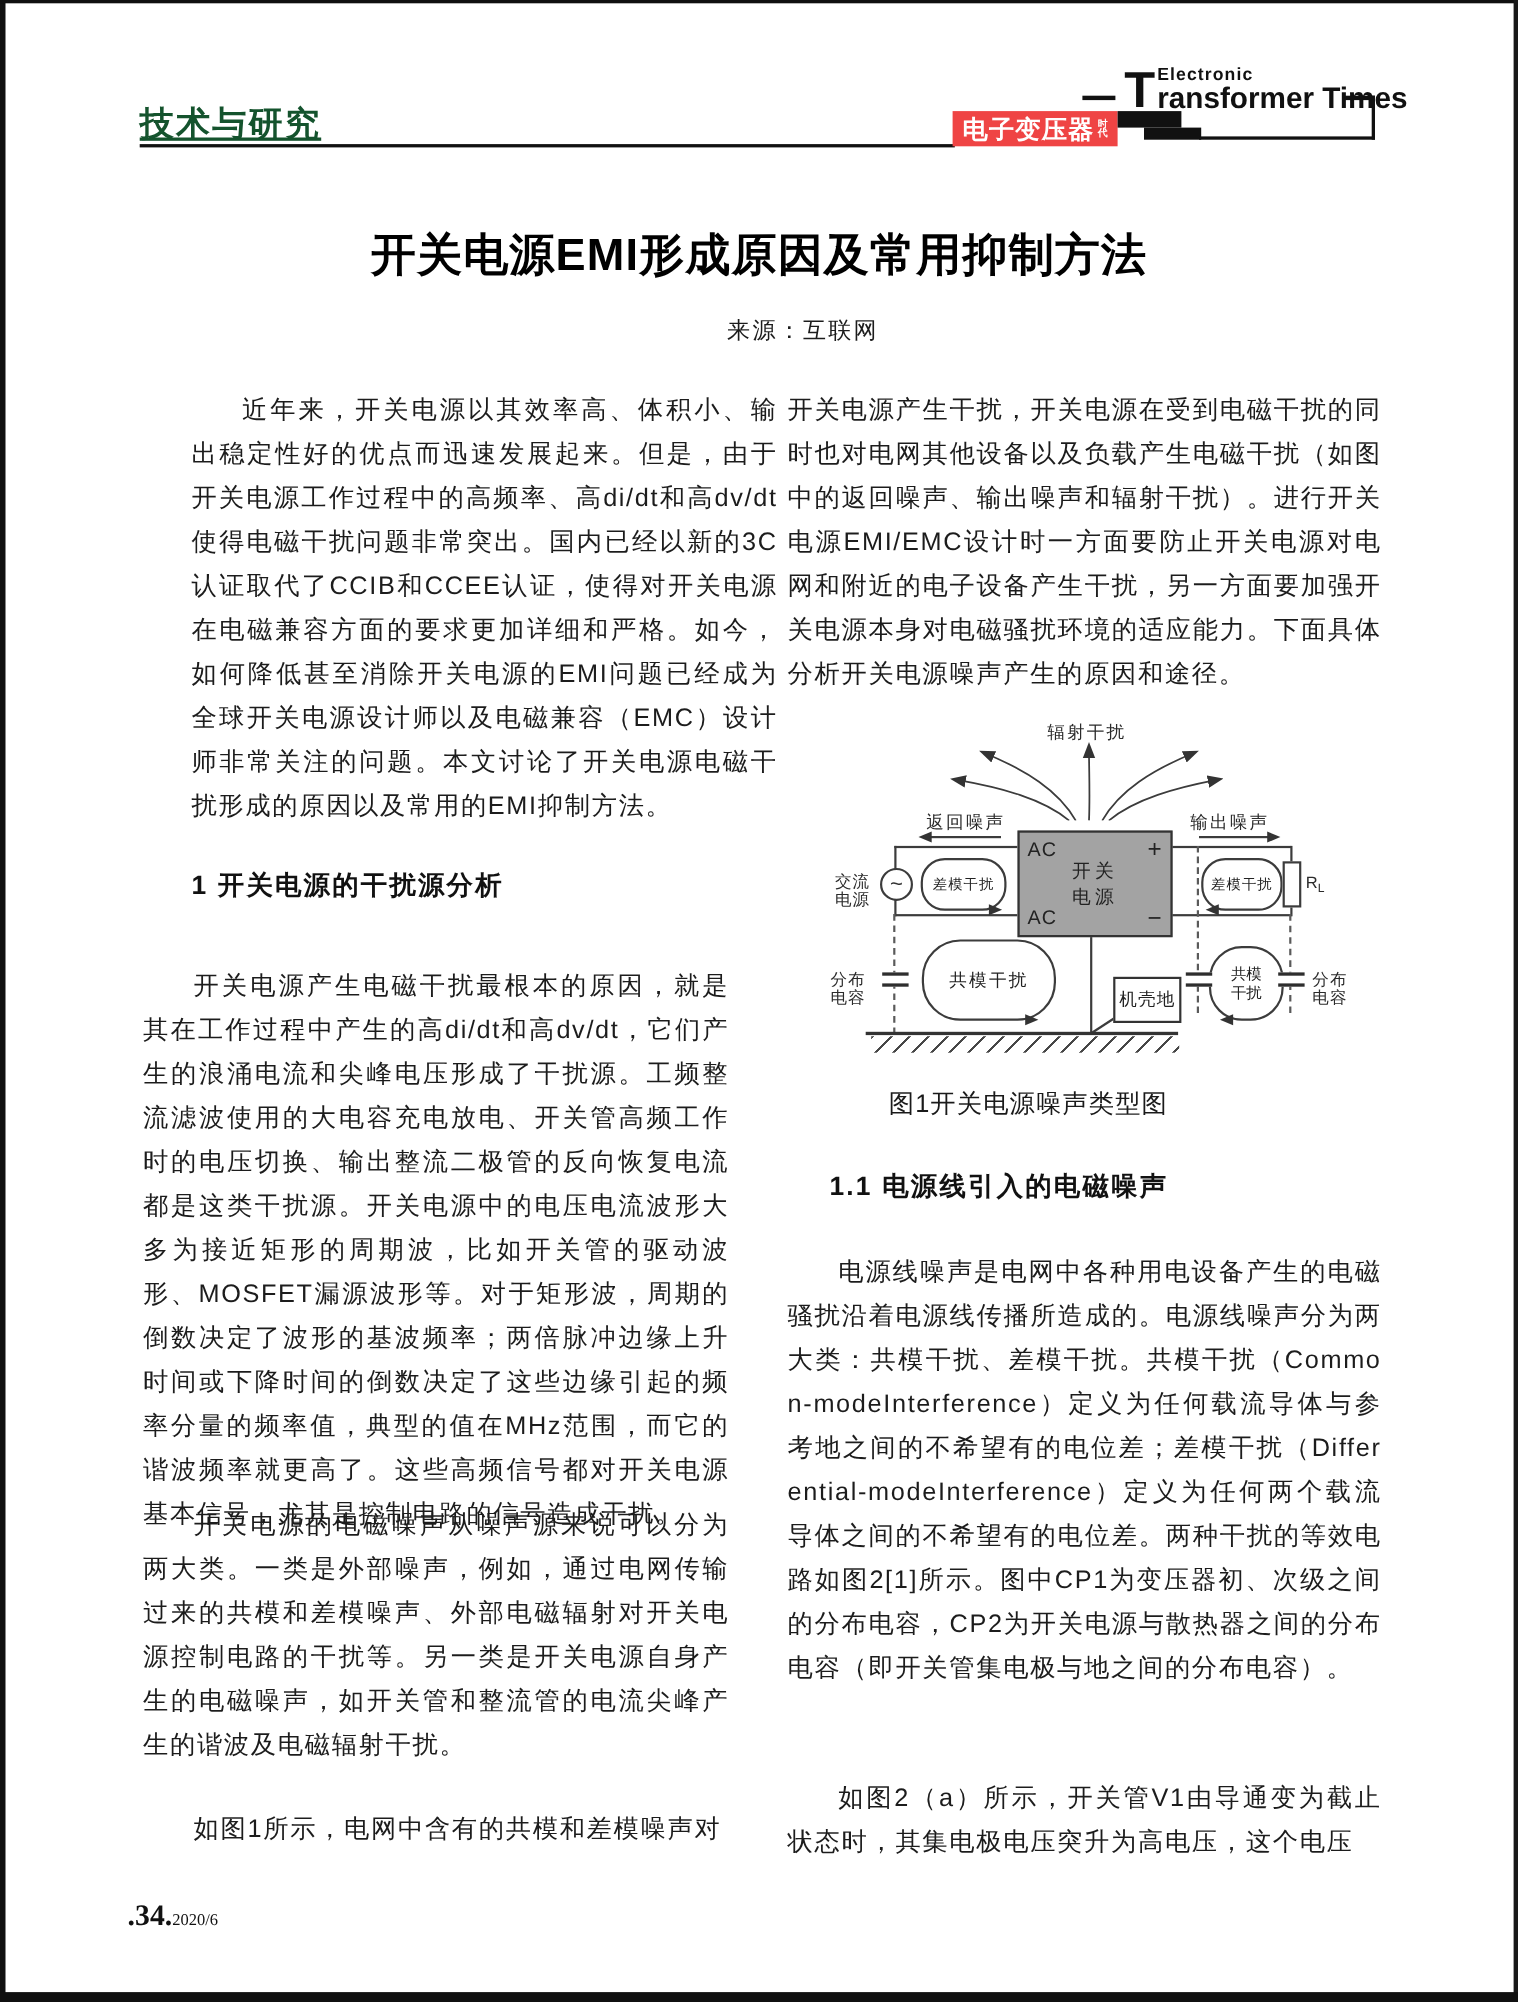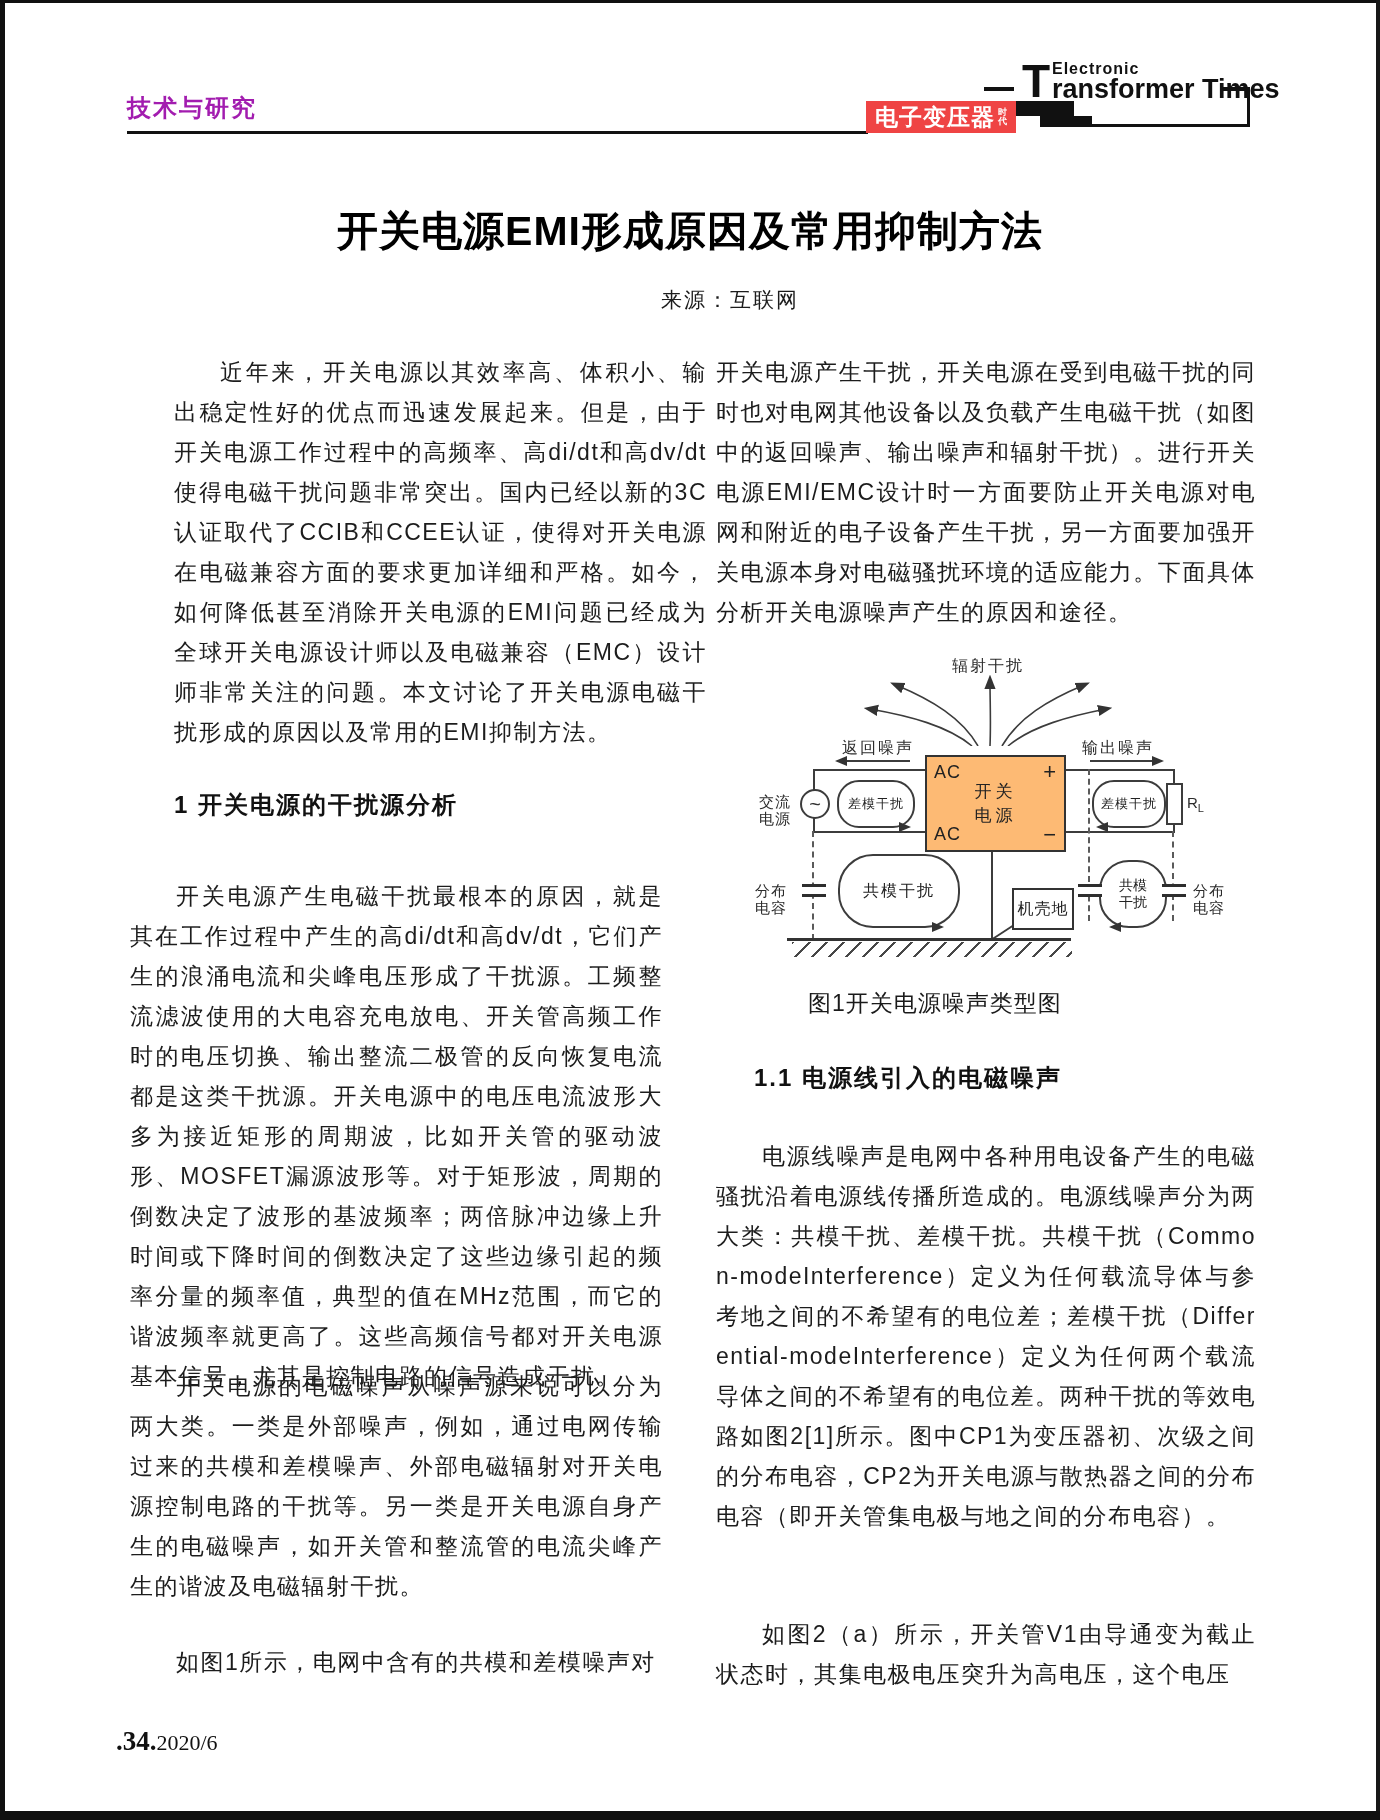--- a/index.html
+++ b/index.html
@@ -7,21 +7,21 @@
     width:1380px;height:1820px;position:relative;background:#ffffff;
     font-family:"Liberation Sans", sans-serif;color:#1c1c1c;overflow:hidden;
   }
   .abs{position:absolute;}
   
   #border-left{left:0;top:0;width:5px;height:1820px;background:#101010;}
   #border-top{left:0;top:0;width:1380px;height:3px;background:#101010;}
   #border-right{left:1376px;top:0;width:4px;height:1820px;background:#181818;}
   #border-bottom{left:0;top:1811px;width:1380px;height:9px;background:#101010;}
   
-  #hdr-section{left:127px;top:92px;font-size:24px;font-weight:bold;letter-spacing:2px;color:#a21caf;}
+  #hdr-section{left:127px;top:92px;font-size:31px;font-weight:bold;letter-spacing:2px;color:#14532d;text-decoration:underline;}
   #hdr-underline{left:127px;top:131px;width:741px;height:3px;background:#111;}
   #logo-box{left:866px;top:101px;width:150px;height:32px;background:#ef4444;color:#fff;
     display:flex;align-items:center;justify-content:center;gap:3px;}
   #logo-box-text{font-size:23px;font-weight:bold;letter-spacing:1px;}
   #logo-box-small{display:flex;flex-direction:column;font-size:9px;line-height:9px;font-weight:bold;}
   #logo-step1{left:1016px;top:101px;width:58px;height:15px;background:#111;}
   #logo-step2{left:1040px;top:116px;width:52px;height:11px;background:#111;}
   #logo-elec{left:1052px;top:60px;font-size:16px;font-weight:bold;letter-spacing:1px;color:#111;}
   #logo-T{left:1022px;top:58px;font-size:46px;font-weight:bold;line-height:46px;color:#111;}
   #logo-rest{left:1052px;top:74px;font-size:27px;font-weight:bold;color:#111;}
@@ -41,32 +41,32 @@
   #p3{left:130px;top:1366px;width:533px;}
   #p4{left:130px;top:1642px;width:533px;}
   #p5{left:716px;top:352px;width:540px;}
   #h2{left:754px;top:1062px;font-size:24px;font-weight:bold;letter-spacing:2px;color:#111;}
   #p6{left:716px;top:1136px;width:540px;}
   #p7{left:716px;top:1614px;width:540px;}
   #caption{left:808px;top:988px;font-size:23px;letter-spacing:1px;color:#1a1a1a;}
   
   #footer{left:116px;top:1726px;font-family:"Liberation Serif", serif;color:#111;}
   #footer .pn{font-size:27px;font-weight:bold;}
-  #footer .iss{font-size:22px;margin-top:26px;}
+  #footer .iss{font-size:15px;margin-top:26px;}
   
   #fig{left:700px;top:636px;width:560px;height:352px;margin-top:18px;}
   #fig .lbl{position:absolute;font-size:16px;letter-spacing:2px;color:#2b2b2b;white-space:nowrap;}
   #fig .lbl2{position:absolute;font-size:15px;line-height:17px;color:#2b2b2b;width:34px;text-align:center;letter-spacing:1px;}
   .hline{position:absolute;border-top:2px solid #3c3c3c;}
   .vline{position:absolute;border-left:2px solid #3c3c3c;}
   .vdash{position:absolute;border-left:2px dashed #5a5a5a;}
   .tri-l{position:absolute;width:0;height:0;border-top:5px solid transparent;border-bottom:5px solid transparent;border-right:12px solid #333;}
   .tri-r{position:absolute;width:0;height:0;border-top:5px solid transparent;border-bottom:5px solid transparent;border-left:12px solid #333;}
   .loop{position:absolute;border:2px solid #3c3c3c;display:flex;align-items:center;justify-content:center;color:#222;}
-  #psu-box{position:absolute;left:225px;top:101px;width:137px;height:93px;border:2px solid #333;background:#fdba74;z-index:2;}
+  #psu-box{position:absolute;left:225px;top:101px;width:137px;height:93px;border:2px solid #333;background:#a3a3a3;z-index:2;}
   #psu-box .ac{position:absolute;font-size:18px;letter-spacing:1px;color:#222;}
   #psu-name{position:absolute;left:50%;top:50%;transform:translate(-50%,-50%);width:44px;text-align:center;
     font-size:17px;line-height:24px;letter-spacing:4px;color:#222;word-break:break-all;}
   #ac-circle{position:absolute;left:100px;top:135px;width:26px;height:26px;border:2px solid #3c3c3c;border-radius:50%;
     background:#fff;z-index:2;display:flex;align-items:center;justify-content:center;font-size:20px;color:#333;}
   .cap{position:absolute;width:24px;height:13px;background:#fff;z-index:2;}
   .cap::before,.cap::after{content:"";position:absolute;left:0;width:24px;height:3px;background:#2e2e2e;}
   .cap::before{top:0;} .cap::after{bottom:0;}
   #rl-res{position:absolute;left:466px;top:129px;width:13px;height:38px;border:2px solid #3c3c3c;background:#fff;z-index:2;}
   #lbl-rl{position:absolute;left:487px;top:140px;font-size:15px;color:#2b2b2b;}

